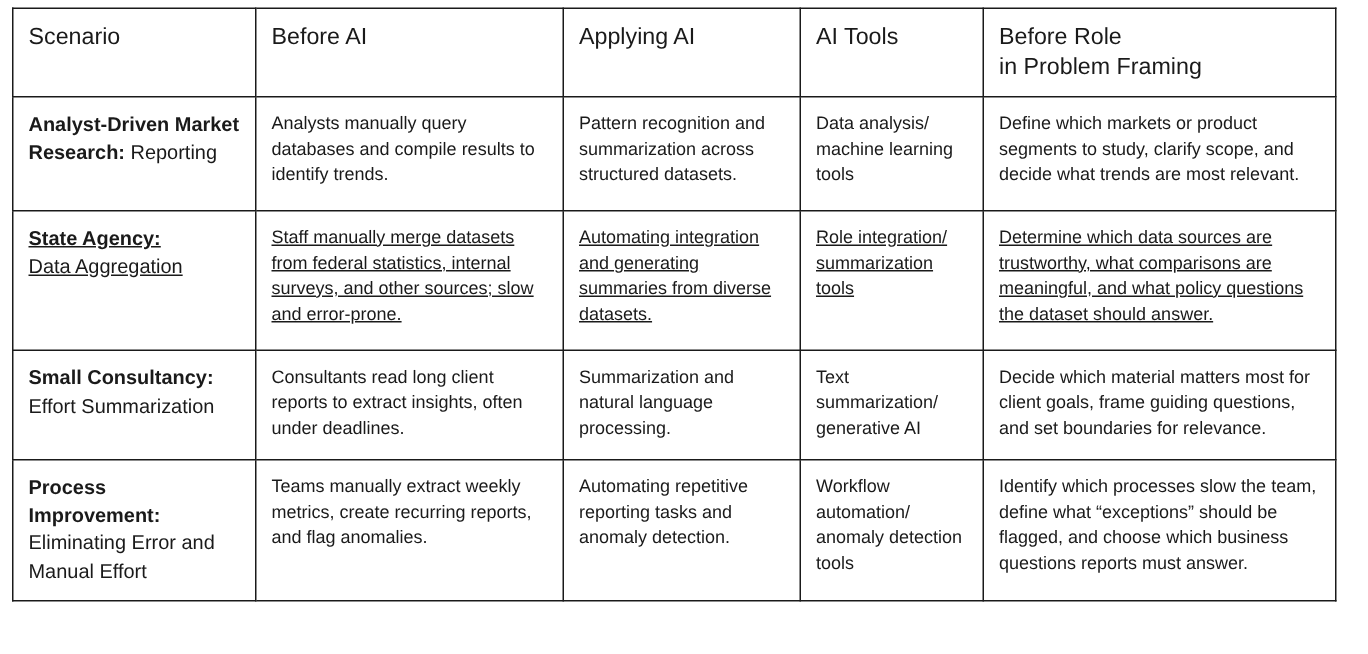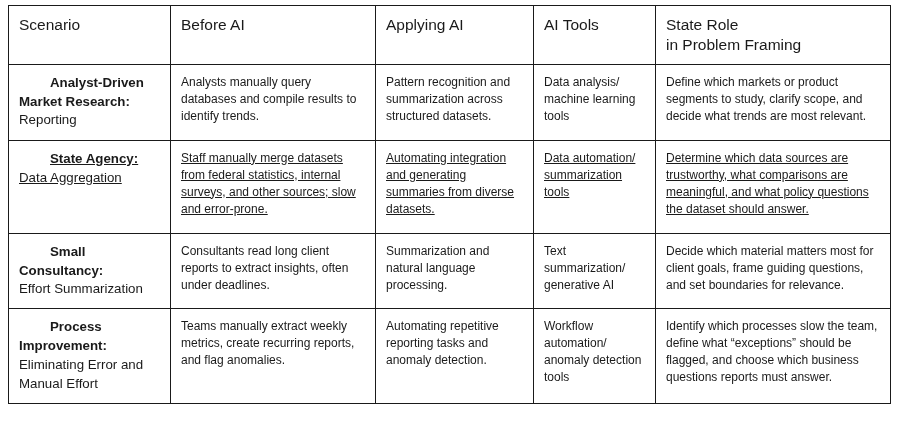--- a/index.html
+++ b/index.html
@@ -59,21 +59,20 @@
   }
   tbody td {
     font-size: 12px;
     line-height: 1.42;
   }
   tbody tr > td:first-child {
     font-size: 13.3px;
   }
   .scn-name {
     font-weight: bold;
-    margin-left: 31px;
   }
   .scn-sub {
     font-weight: normal;
   }
   .cell-text {
     display: block;
     white-space: pre-line;
   }
   
   tr.r0 td { height: 57px; }
@@ -101,21 +100,21 @@
         <th>
           <span class="hdr-line">Before AI</span>
         </th>
         <th>
           <span class="hdr-line">Applying AI</span>
         </th>
         <th>
           <span class="hdr-line">AI Tools</span>
         </th>
         <th>
-          <span class="hdr-line">State Role</span>
+          <span class="hdr-line">Before Role</span>
           <span class="hdr-line">in Problem Framing</span>
         </th>
       </tr>
     </thead>
     <tbody>
       <tr class="r0">
         <td>
           <span class="scn-name">Analyst-Driven Market Research:</span><span class="scn-sub"> Reporting</span>
         </td>
         <td>
@@ -136,21 +135,21 @@
           <span class="scn-name">State Agency:</span><br>
           <span class="scn-sub">Data Aggregation</span>
         </td>
         <td>
           <span class="cell-text">Staff manually merge datasets from federal statistics, internal surveys, and other sources; slow and error-prone.</span>
         </td>
         <td>
           <span class="cell-text">Automating integration and generating summaries from diverse datasets.</span>
         </td>
         <td>
-          <span class="cell-text">Data automation/ summarization tools</span>
+          <span class="cell-text">Role integration/ summarization tools</span>
         </td>
         <td>
           <span class="cell-text">Determine which data sources are trustworthy, what comparisons are meaningful, and what policy questions the dataset should answer.</span>
         </td>
       </tr>
       <tr class="r2">
         <td>
           <span class="scn-name">Small Consultancy:</span><br>
           <span class="scn-sub">Effort Summarization</span>
         </td>

